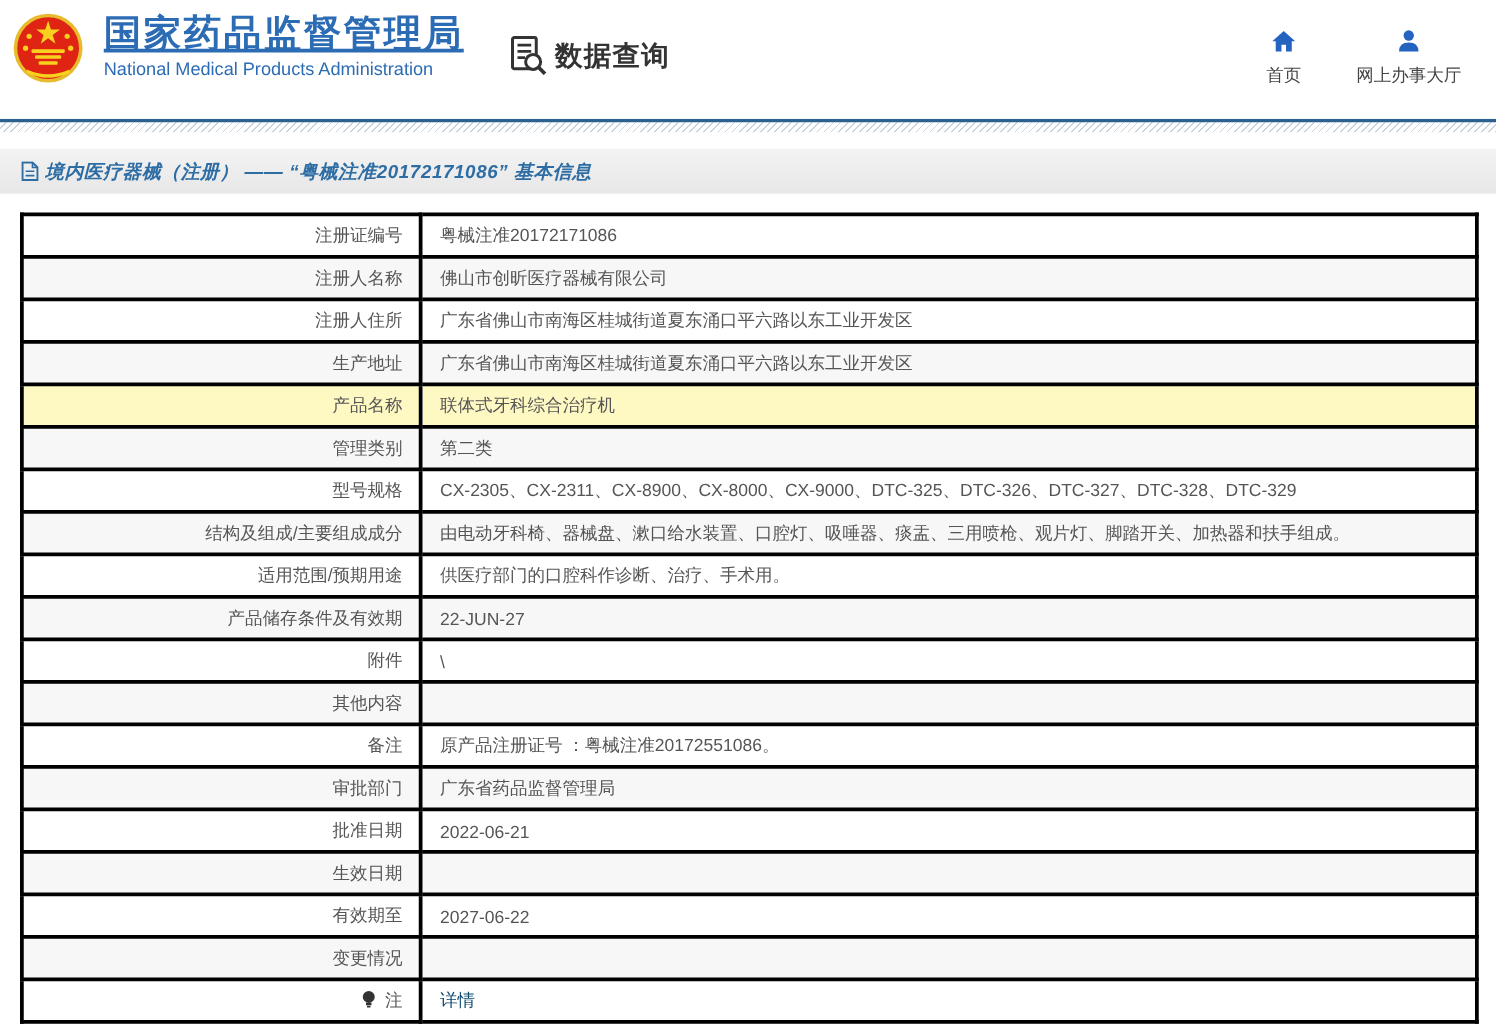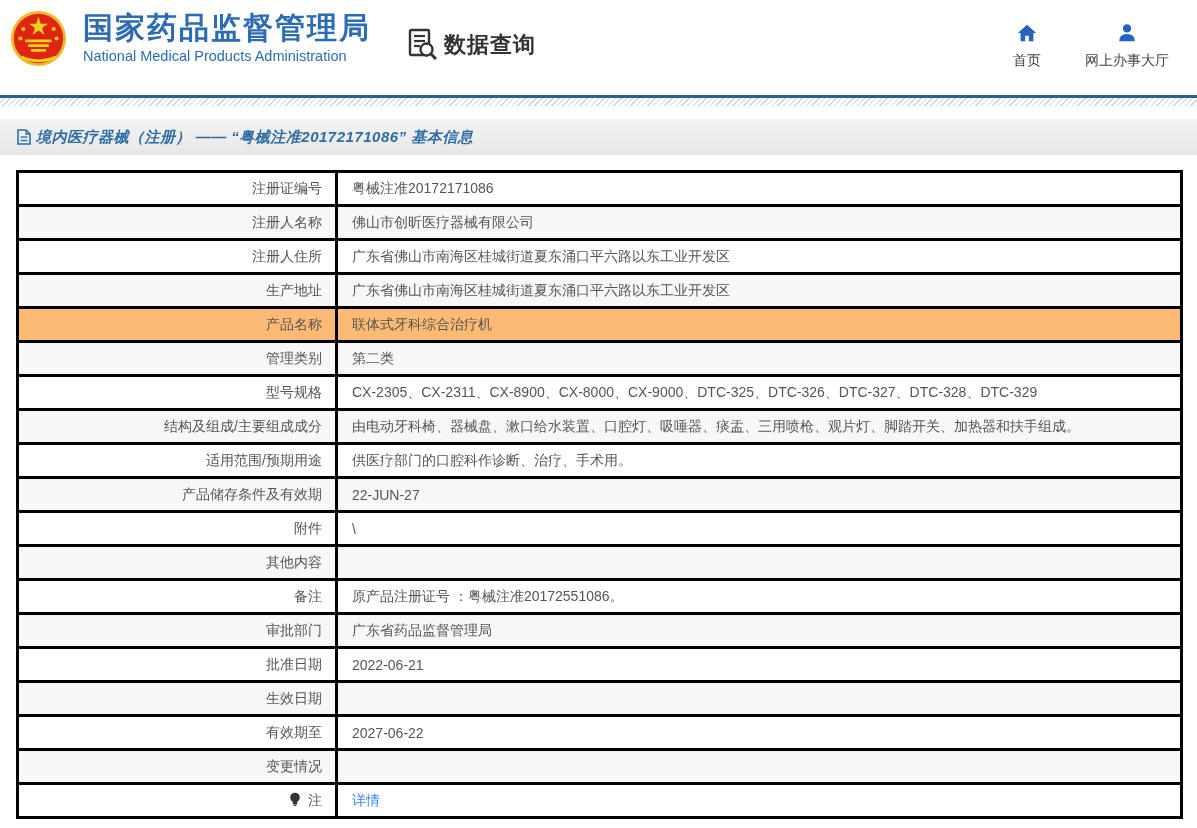--- a/index.html
+++ b/index.html
@@ -4,21 +4,21 @@
 <style>
   * { margin:0; padding:0; box-sizing:border-box; }
   html,body { width:1197px; height:828px; background:#ffffff; overflow:hidden;
               font-family:"Liberation Sans","DejaVu Sans",sans-serif; }
 
   
   .site-header { position:relative; height:95px; background:#fff; }
   .logo-wrap { position:absolute; left:10px; top:7px; display:flex; align-items:center; }
   .emblem { width:57px; height:57px; margin-top:3px; }
   .logo-text { margin-left:16px; }
-  .logo-cn { font-size:30px; font-weight:bold; color:#2c6cb4; letter-spacing:2px; line-height:34px; }
+  .logo-cn { font-size:30px; font-weight:bold; color:#2c6cb4; letter-spacing:2px; line-height:34px;text-decoration:underline; }
   .logo-en { font-size:14.5px; color:#2c6cb4; margin-top:3px; }
 
   .dq-block { position:absolute; left:378px; top:28px; display:flex; align-items:flex-end;margin-left:30px; }
   .dq-icon { width:30px; height:32px; }
   .dq-label { font-size:22px; color:#333; font-weight:600; margin-left:6px; letter-spacing:1px; }
 
   .top-nav { position:absolute; right:28px; top:22px; display:flex; gap:44px; }
   .nav-item { display:flex; flex-direction:column; align-items:center; cursor:pointer;text-align:right; }
   .nav-item svg { width:22px; height:22px; }
   .nav-label { font-size:14px; color:#444; margin-top:8px; white-space:nowrap; }
@@ -34,28 +34,28 @@
   .doc-icon { width:14px; height:16px; flex:0 0 auto; }
   .page-title { font-size:15px; font-weight:bold; color:#2e6da4; margin-left:5px; letter-spacing:0.5px;font-style:italic; }
 
   .gap-md { height:15px; background:#fff; }
 
   
   .tbl-wrap { padding:0 14px 0 16px; }
   table.info { width:1167px; border-collapse:collapse; table-layout:fixed; }
   table.info tr { height:34px; background:#fff; }
   table.info tr:nth-child(even) { background:#f7f7f7; }
-  table.info tr.hl { background:#fdba74; }
+  table.info tr.hl { background:#fef9c3; }
   table.info th, table.info td {
     border:3px solid #000000; font-weight:normal; font-size:14px; color:#555;
     vertical-align:middle; }
   table.info th { width:319px; text-align:right; padding-right:13px; white-space:nowrap; }
   table.info td { text-align:left; padding-left:14px; padding-right:10px;
     overflow:hidden; white-space:nowrap; }
-  table.info a { color:#3b82f6; text-decoration:none; }
+  table.info a { color:#0c4a6e; text-decoration:none; }
   .bulb { width:12px; height:15px; vertical-align:-2px; margin-right:3px; }
 </style>
 </head>
 <body>
 
 <div class="site-header">
   <div class="logo-wrap">
     <svg class="emblem" viewBox="0 0 60 60">
       <circle cx="30" cy="30" r="29" fill="#e8bb2c"></circle>
       <circle cx="30" cy="30" r="26" fill="#df2413"></circle>

